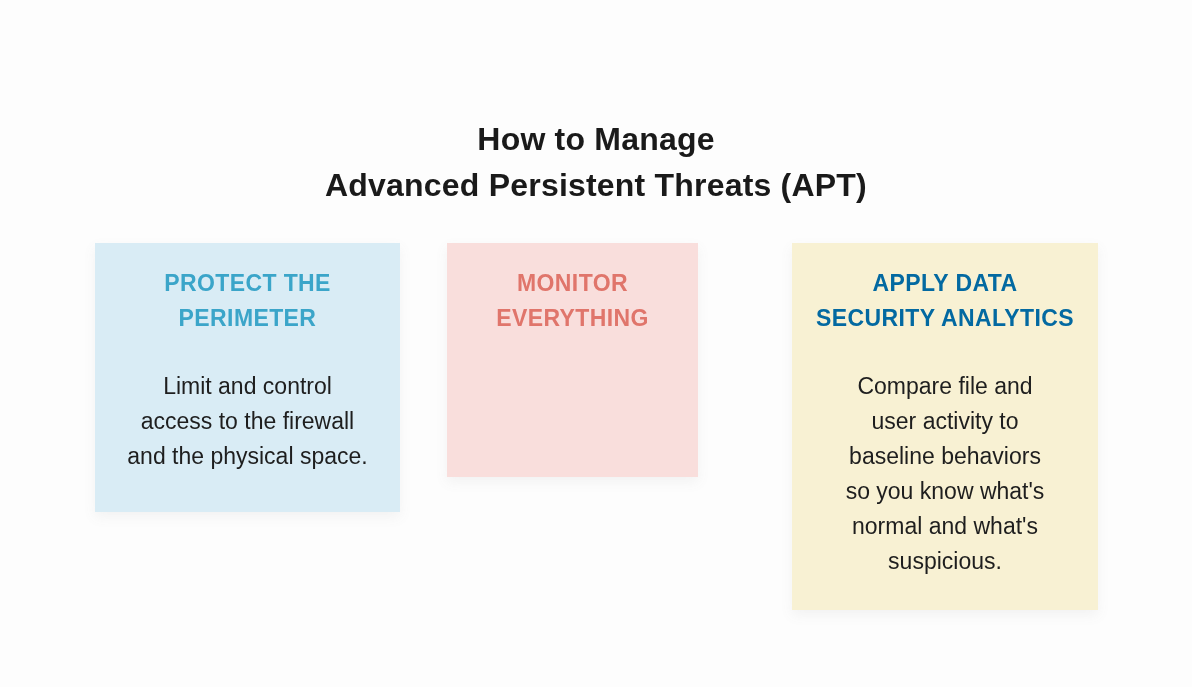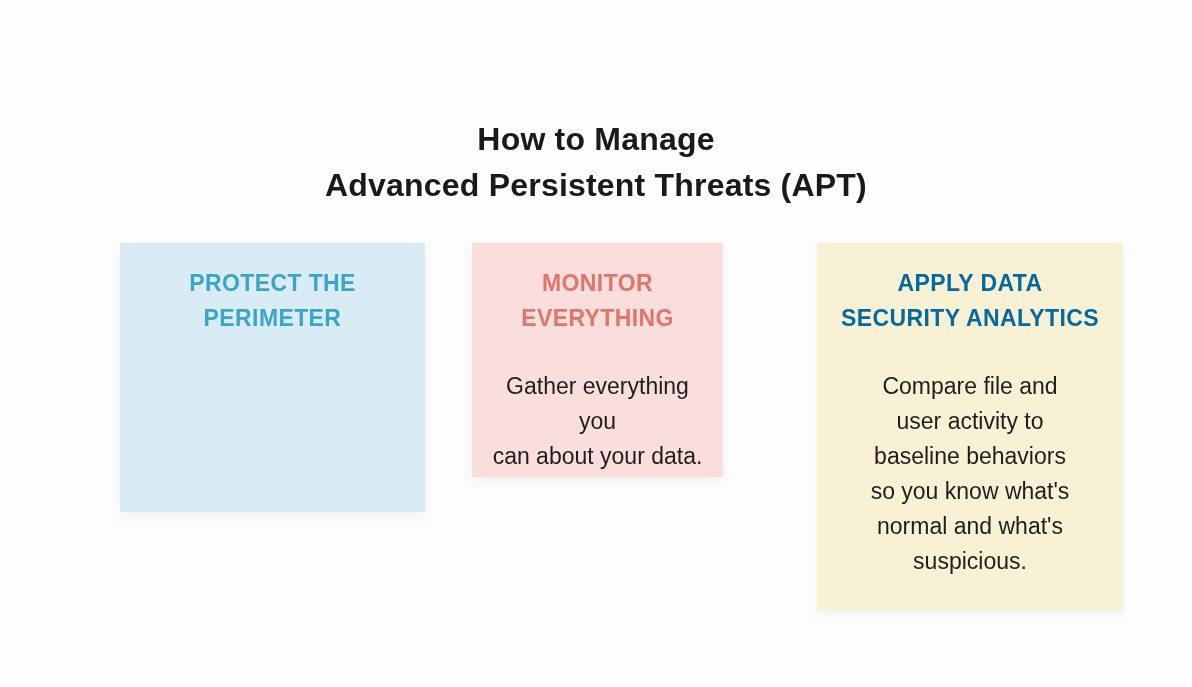--- a/index.html
+++ b/index.html
@@ -30,21 +30,20 @@
     white-space: pre-line;
     margin-top: 44px;
   }
   .card {
     position: absolute;
     top: 243px;
     box-sizing: border-box;
     padding: 23px 16px 0 16px;
     text-align: center;
     box-shadow: 0 5px 12px rgba(120, 120, 120, 0.08);
-    margin-left: 25px;
   }
   .card-heading {
     font-size: 23px;
     font-weight: 700;
     line-height: 35px;
     letter-spacing: 0.4px;
     white-space: pre-line;
   }
   .card-body {
     margin-top: 33px;
@@ -61,27 +60,28 @@
 <body>
 
 <div class="page" style="background: rgb(253, 253, 253);">
 
   <h1 class="page-title" style="color: rgb(26, 26, 26);">How to Manage
 Advanced Persistent Threats (APT)</h1>
 
   <div class="card card-1" style="background: rgb(217, 236, 245);">
     <div class="card-heading" style="color: rgb(59, 165, 201);">PROTECT THE
 PERIMETER</div>
+    <div class="card-body" style="color: rgb(30, 30, 30);">Limit and control
+access to the firewall
+and the physical space.</div>
   </div>
 
   <div class="card card-2" style="background: rgb(249, 222, 220);">
     <div class="card-heading" style="color: rgb(224, 117, 107);">MONITOR
 EVERYTHING</div>
-    <div class="card-body" style="color: rgb(30, 30, 30);">Gather everything you
-can about your data.</div>
   </div>
 
   <div class="card card-3" style="background: rgb(248, 241, 211);">
     <div class="card-heading" style="color: #0369a1;">APPLY DATA
 SECURITY ANALYTICS</div>
     <div class="card-body" style="color: rgb(30, 30, 30);">Compare file and
 user activity to
 baseline behaviors
 so you know what's
 normal and what's

